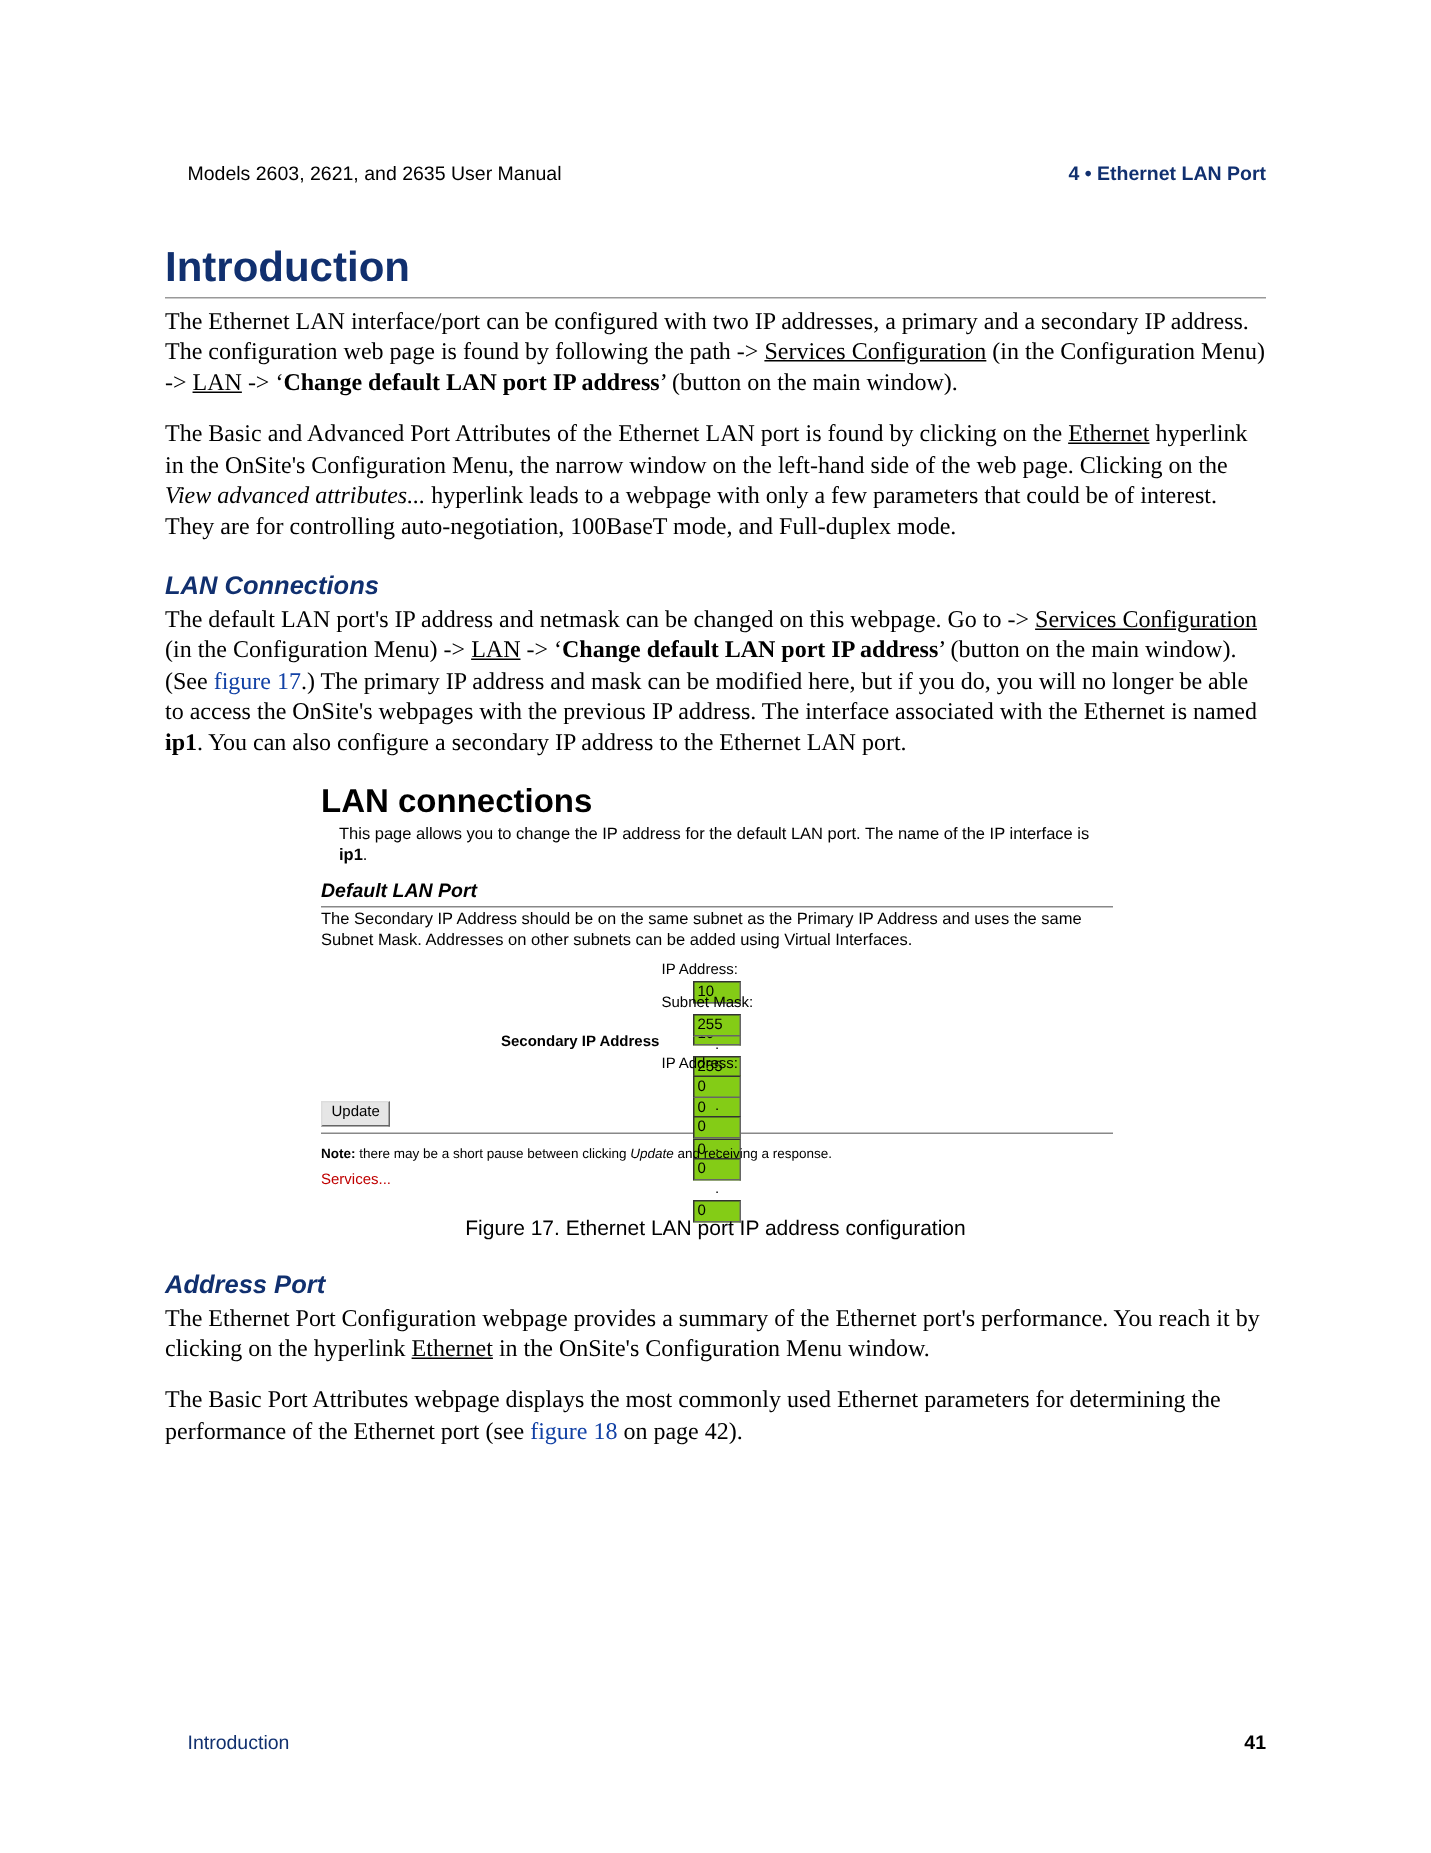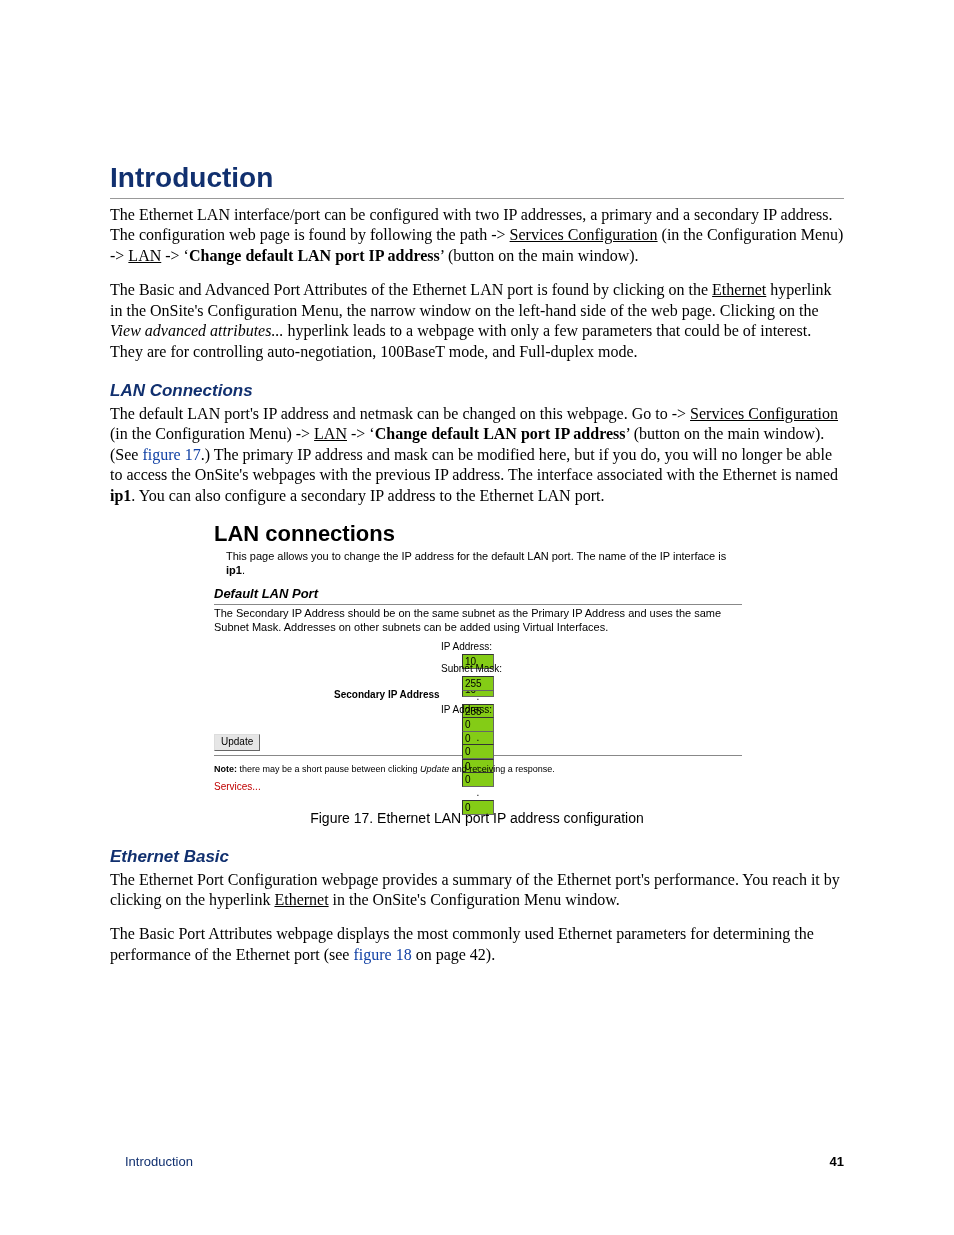--- a/index.html
+++ b/index.html
@@ -175,20 +175,24 @@
     font-size: 13px;
   }
   .ftr-left { float: left; color: #11306f; }
   .ftr-right { float: right; font-weight: bold; color: #000; }
 </style>
 </head>
 <body>
 
 <div class="page">
 
+  <div class="hdr">
+    <span class="hdr-left">Models 2603, 2621, and 2635 User Manual</span>
+    <span class="hdr-right">4 • Ethernet LAN Port</span>
+  </div>
 
   <div class="content">
 
     <h1 class="intro-title">Introduction</h1>
 
     <p class="body-p">
       <span>The Ethernet LAN interface/port can be configured with two IP addresses, a primary and a secondary IP address. The configuration web page is found by following the path -&gt; </span><span class="u">Services Configuration</span><span> (in the Configuration Menu) -&gt; </span><span class="u">LAN</span><span> -&gt; ‘</span><span class="b">Change default LAN port IP address</span><span>’ (button on the main window).</span>
     </p>
 
     <p class="body-p">
@@ -255,21 +259,21 @@
       <div class="fig-note">
         <span class="b">Note:</span><span> there may be a short pause between clicking </span><span class="i">Update</span><span> and receiving a response.</span>
       </div>
 
       <div class="fig-adv">Services...</div>
     </div>
 
     <div class="figure-caption">Figure 17. Ethernet LAN port IP address configuration</div>
 
 
-    <h2 class="sub-head">Ethernet Basic</h2>
+    <h2 class="sub-head">Address Port</h2>
 
     <p class="body-p" style="margin-top:2px;">
       <span>The Ethernet Port Configuration webpage provides a summary of the Ethernet port's performance. You reach it by clicking on the hyperlink </span><span class="u">Ethernet</span><span> in the OnSite's Configuration Menu window.</span>
     </p>
 
     <p class="body-p">
       <span>The Basic Port Attributes webpage displays the most commonly used Ethernet parameters for determining the performance of the Ethernet port (see </span><span class="blue-link">figure 18</span><span> on page 42).</span>
     </p>
 
   </div>

